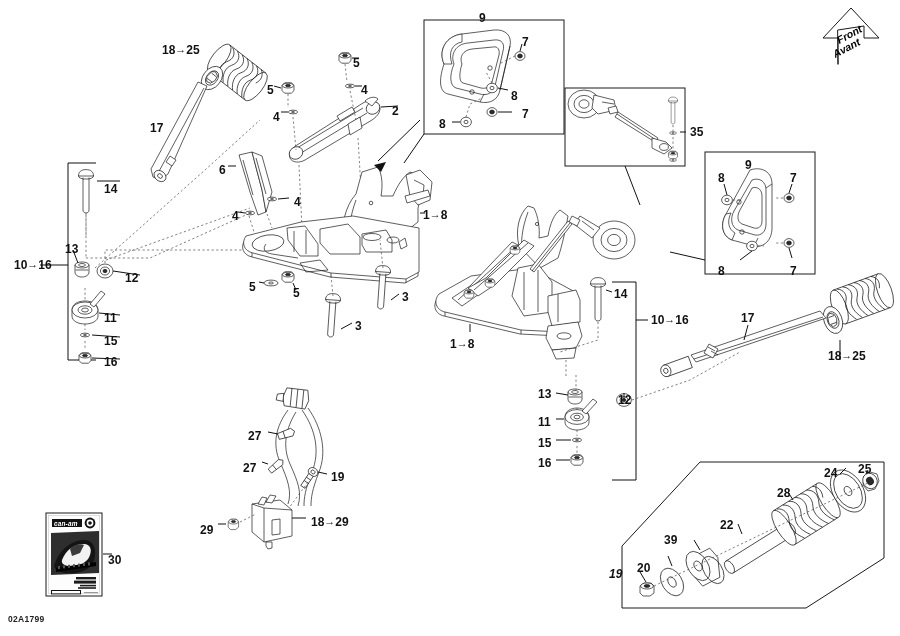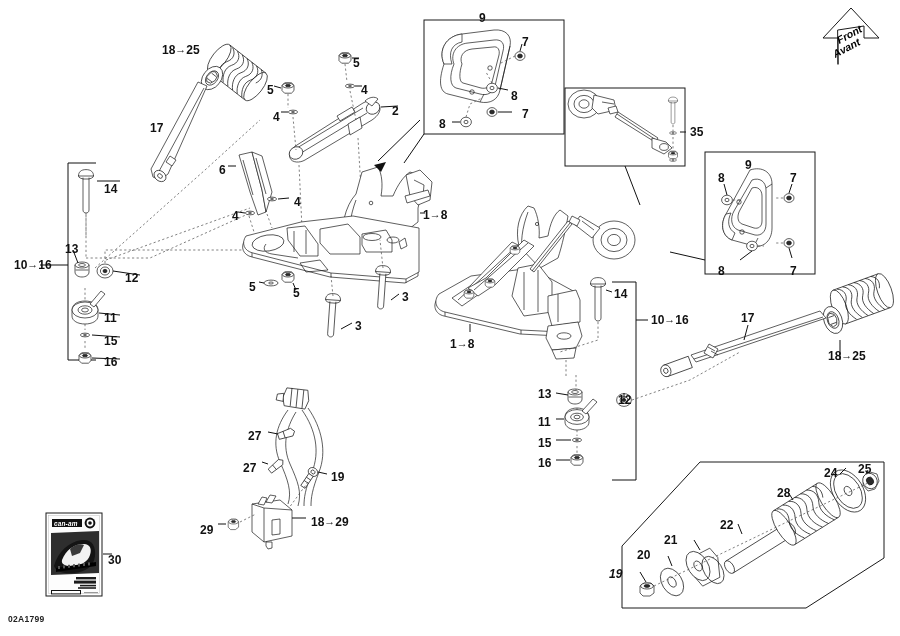--- a/index.html
+++ b/index.html
@@ -735,21 +735,21 @@
     <div class="lbl" style="left: 538px; top: 457px;">16</div>
     <div class="lbl" style="left: 741px; top: 312px;">17</div>
     <div class="lbl" style="left: 828px; top: 350px;"><span>18</span><span class="arr">→</span><span>25</span></div>
     <div class="lbl" style="left: 248px; top: 430px;">27</div>
     <div class="lbl" style="left: 243px; top: 462px;">27</div>
     <div class="lbl" style="left: 331px; top: 471px;">19</div>
     <div class="lbl" style="left: 200px; top: 524px;">29</div>
     <div class="lbl" style="left: 311px; top: 516px;"><span>18</span><span class="arr">→</span><span>29</span></div>
     <div class="lbl" style="left: 108px; top: 554px;">30</div>
     <div class="lbl" style="left: 609px; top: 568px; font-style: italic;">19</div>
-    <div class="lbl" style="left: 637px; top: 549px;">20</div>
-    <div class="lbl" style="left: 664px; top: 534px;">21</div>
+    <div class="lbl" style="left: 637px; top: 562px;">20</div>
+    <div class="lbl" style="left: 664px; top: 534px;">39</div>
     <div class="lbl" style="left: 720px; top: 519px;">22</div>
     <div class="lbl" style="left: 777px; top: 487px;">28</div>
     <div class="lbl" style="left: 824px; top: 467px;">24</div>
     <div class="lbl" style="left: 858px; top: 463px;">25</div>
   </div>
 
 <div id="pagecode">02A1799</div>
 
 </body></html>

